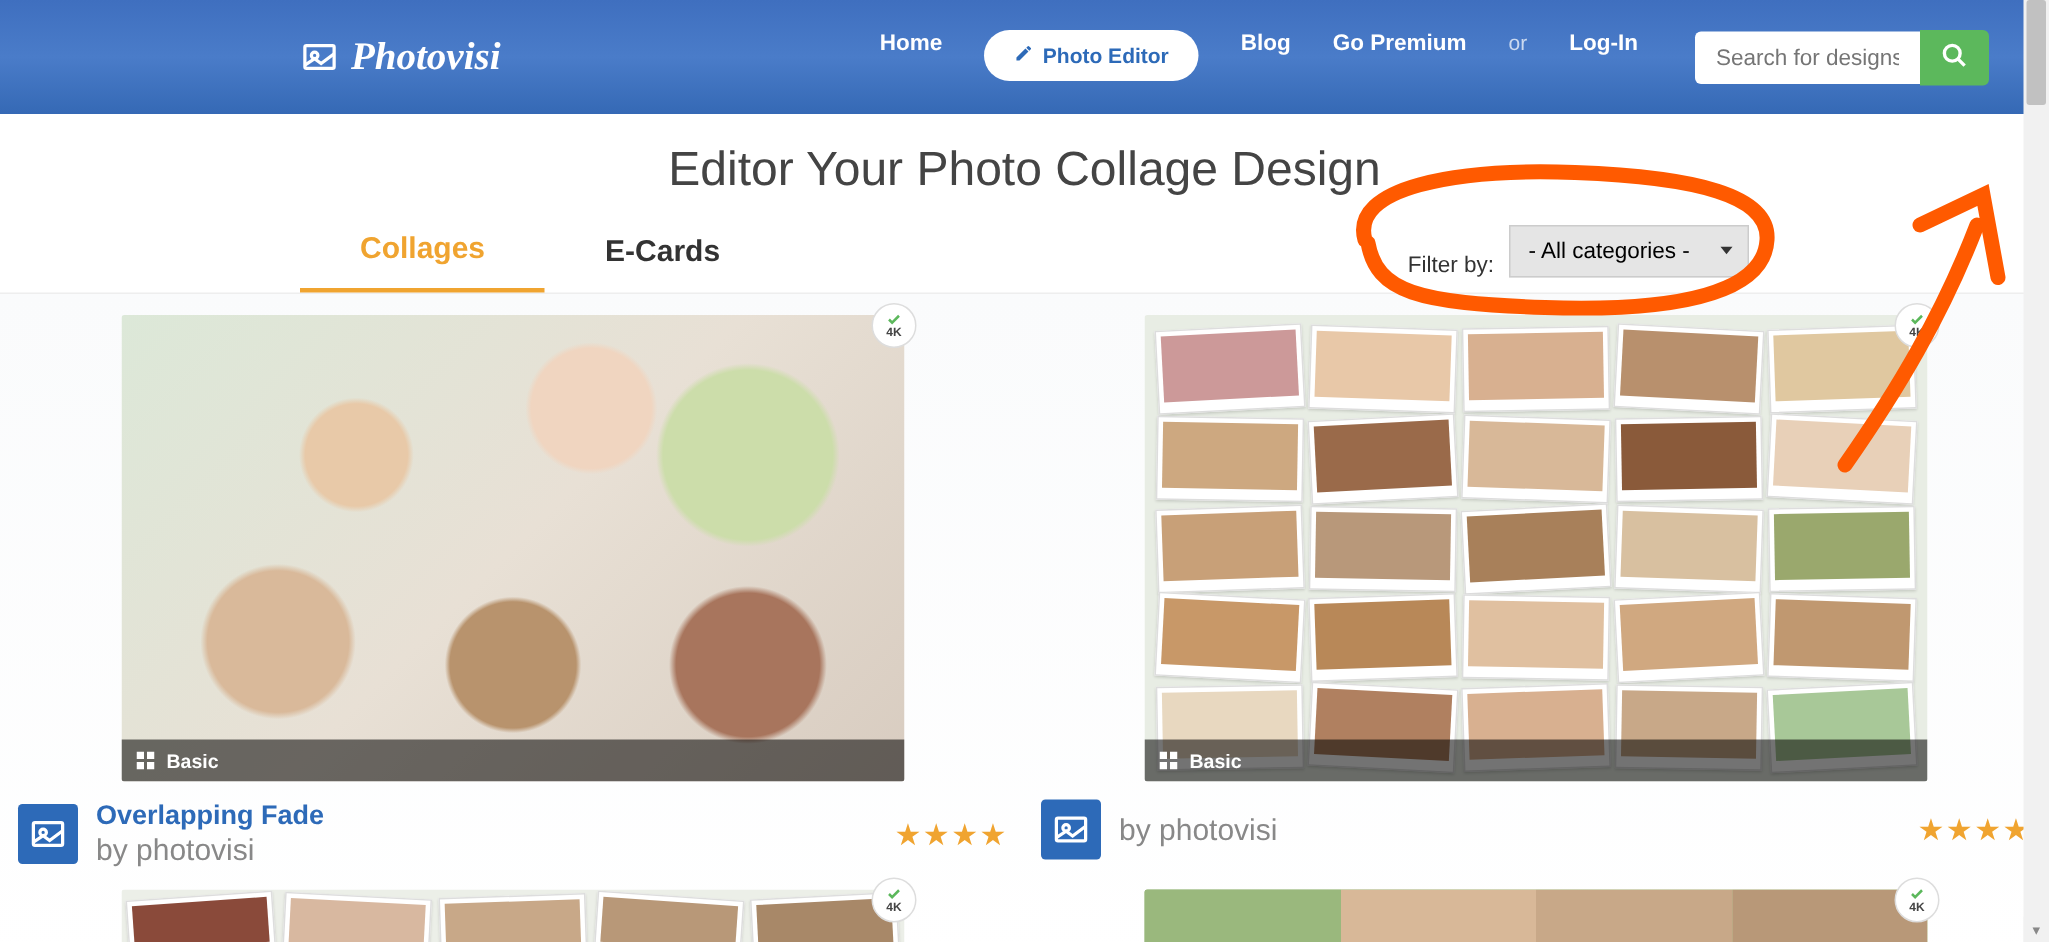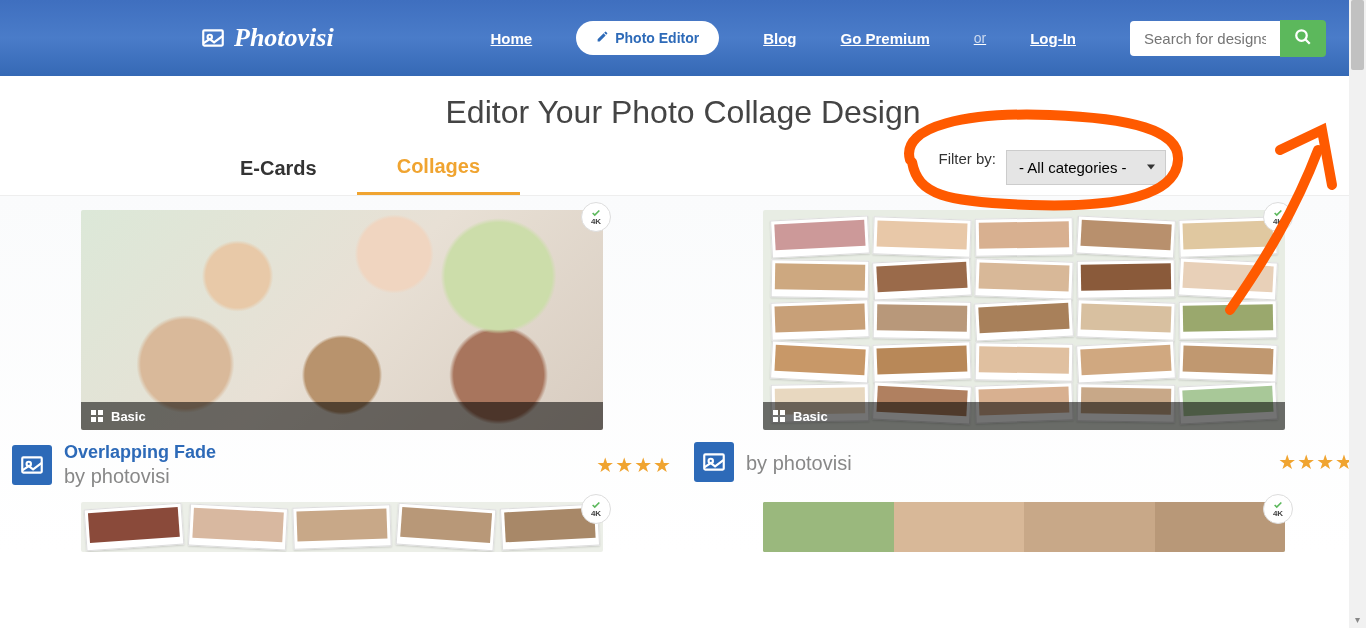--- a/index.html
+++ b/index.html
@@ -8,47 +8,47 @@
 
 .scrollbar-track { position: absolute; right: 0; top: 0; width: 17px; height: 628px; background: #f1f1f1; }
 .scrollbar-thumb { position: absolute; right: 2px; top: 0; width: 13px; height: 70px; background: #c1c1c1; border-radius: 2px; }
 .scrollbar-arrow { position: absolute; right: 0; width: 17px; height: 17px; background: #f1f1f1; display: flex; align-items: center; justify-content: center; color: #888; font-size: 10px; }
 
 
 .header { background: linear-gradient(180deg, #3f6fbf 0%, #4a7cc9 50%, #3569b5 100%); height: 76px; display: flex; align-items: center; padding: 0 40px 0 200px; color: #fff; position: relative; }
 .logo { display: flex; align-items: center; gap: 8px; position: absolute; left: 200px; }
 .logo-icon { width: 26px; height: 26px; }
 .logo-text { font-family: 'Brush Script MT', cursive; font-size: 26px; font-style: italic; font-weight: 600; }
-.nav { display: flex; align-items: center; margin-left: auto; gap: 44px; text-decoration: underline; }
+.nav { display: flex; align-items: flex-start; margin-left: auto; gap: 28px; }
 .nav-link { color: #fff; font-weight: 600; font-size: 15px; cursor: pointer; }
 .photo-editor-btn { background: #fff; color: #2d6ab8; border-radius: 20px; padding: 9px 20px; font-weight: 600; font-size: 14px; cursor: pointer; display: inline-flex; align-items: center; gap: 6px; }
 .or-text { color: #cbd9ef; font-size: 14px; }
 .search-container { display: flex; align-items: center; margin-left: 10px; }
 .search-input { border: none; border-radius: 4px 0 0 4px; padding: 9px 14px; font-size: 15px; width: 150px; outline: none; }
 .search-btn { background: #5cb85c; border: none; border-radius: 0 4px 4px 0; padding: 8px 14px; cursor: pointer; color: #fff; display: flex; align-items: center; justify-content: center; }
 
 
 .page-title { text-align: center; font-size: 32px; font-weight: 400; color: #444; padding: 18px 0 8px; }
 
 
 .tabs-row { display: flex; align-items: center; padding: 0 200px 0 200px; position: relative; border-bottom: 1px solid #eee; }
 .tab { padding: 16px 40px 14px; font-size: 20px; font-weight: 700; cursor: pointer; }
 .tab.active { color: #f0a430; border-bottom: 3px solid #f0a430; }
 .tab.inactive { color: #333; }
-.filter-area { margin-left: auto; display: flex; align-items: flex-start; gap: 10px; padding-right: 0; }
+.filter-area { margin-left: auto; display: flex; align-items: flex-end; gap: 10px; padding-right: 0; }
 .filter-label { font-size: 15px; color: #333; }
 .filter-select { border: 1px solid #ccc; background: #e5e5e5; padding: 8px 30px 8px 12px; font-size: 15px; cursor: pointer; position: relative; width: 160px; text-align: left; }
 .filter-select::after { content: ''; position: absolute; right: 10px; top: 50%; transform: translateY(-50%); border-left: 4px solid transparent; border-right: 4px solid transparent; border-top: 5px solid #333; }
 
 
 .gallery { background: linear-gradient(180deg,#fafbfc,#fff); padding: 14px 0 0 0; }
 .gallery-row { display: flex; gap: 14px; padding: 0 8px; }
 .card { flex: 1; display: flex; flex-direction: column; }
 .thumb-wrap { position: relative; margin: 0 auto; }
-.thumb { width: 522px; height: 220px; background: #ccc; border-radius: 2px; position: relative; overflow: hidden; }
+.thumb { width: 522px; height: 311px; background: #ccc; border-radius: 2px; position: relative; overflow: hidden; }
 .badge-4k { position: absolute; top: -8px; right: -8px; width: 30px; height: 30px; border-radius: 50%; background: #fff; border: 1px solid #ddd; display: flex; flex-direction: column; align-items: center; justify-content: center; font-size: 8px; font-weight: 700; color: #444; }
 .badge-4k svg { margin-bottom: -1px; }
 .cat-bar { position: absolute; bottom: 0; left: 0; right: 0; height: 28px; background: rgba(0,0,0,.55); color: #fff; display: flex; align-items: center; gap: 8px; padding: 0 10px; font-size: 13px; font-weight: 600; }
 .grid-icon { display: inline-flex; }
 .card-meta { display: flex; align-items: center; gap: 12px; padding: 12px 4px 0 4px; }
 .meta-icon { width: 40px; height: 40px; background: #2d6ab8; border-radius: 3px; display: flex; align-items: center; justify-content: center; }
 .meta-text { flex: 1; }
 .meta-title { color: #2d6ab8; font-size: 18px; font-weight: 700; cursor: pointer; }
 .meta-author { color: #888; font-size: 20px; margin-top: 2px; }
 .stars { color: #f0a430; font-size: 20px; letter-spacing: 1px; }
@@ -106,22 +106,22 @@
             </svg>
         </span>
       </button>
     </div>
   </div>
 </div>
 
 <h1 class="page-title">Editor Your Photo Collage Design</h1>
 
 <div class="tabs-row">
+  <div class="tab active">Collages</div>
   <div class="tab inactive">E-Cards</div>
-  <div class="tab active">Collages</div>
   <div class="filter-area">
     <span class="filter-label">Filter by:</span>
     <button class="filter-select">- All categories -</button>
   </div>
 </div>
 
 <div class="gallery">
   <div class="gallery-row">
 
     <div class="card">

